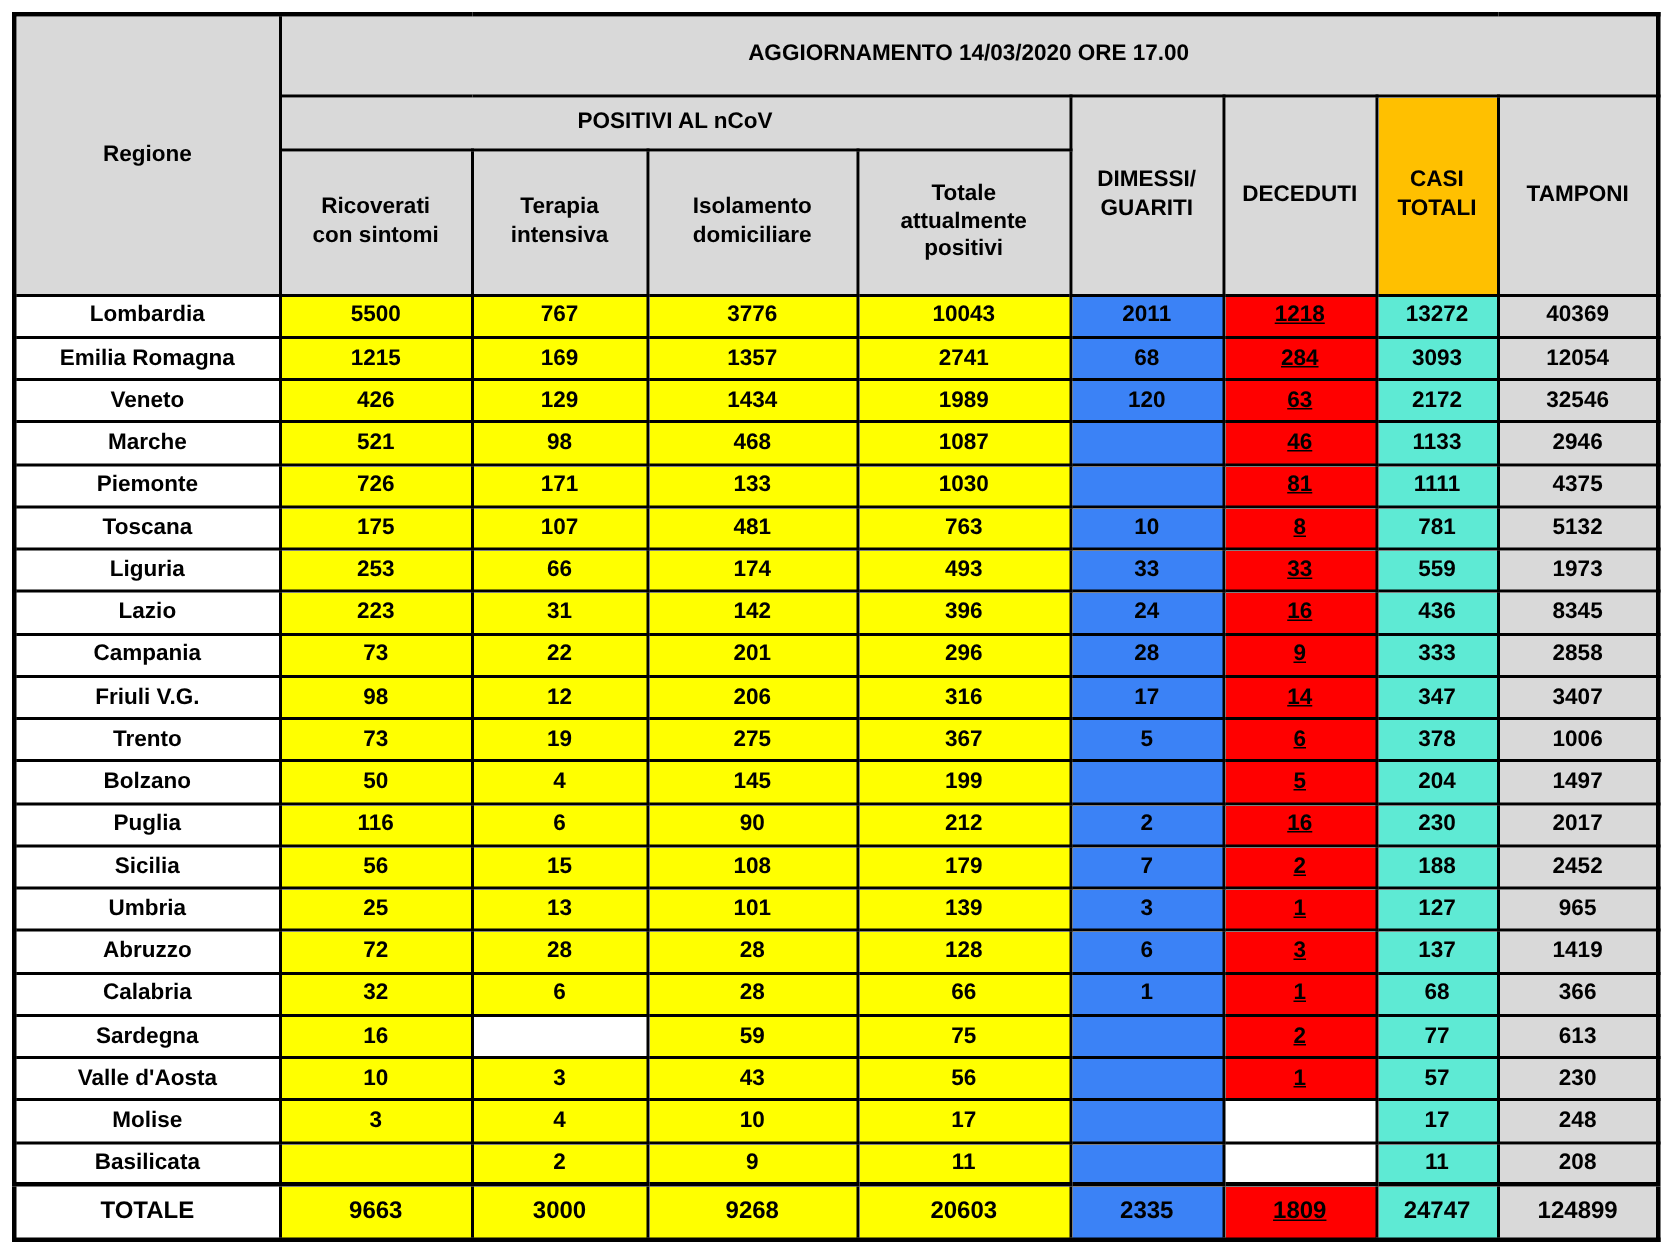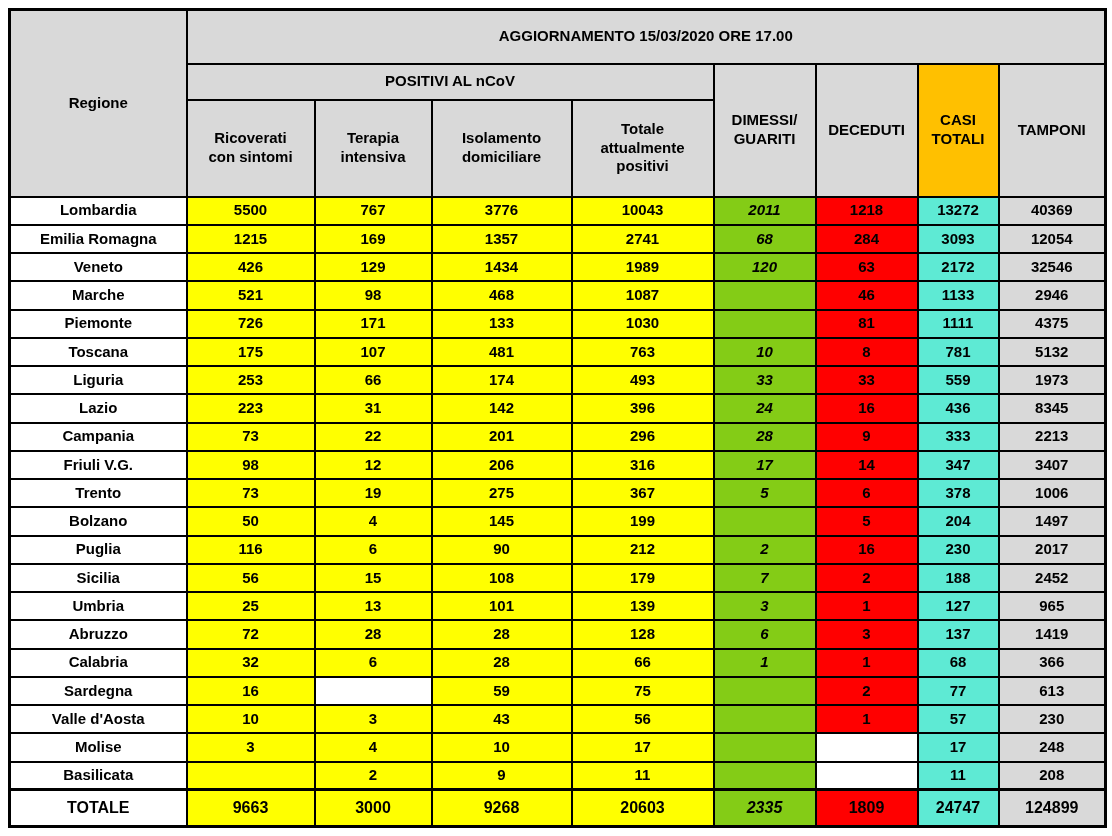--- a/index.html
+++ b/index.html
@@ -41,22 +41,22 @@
   .title-cell   { font-size: 19px; border-bottom-width: 3px; }
   .group-cell   { font-size: 16px; border-bottom-width: 3px; margin-left: 48px; }
   .sub-cell     { font-size: 15px; border-bottom-width: 3px; }
   .regione-cell { font-size: 16px; border-bottom-width: 3px; }
   .casi-hdr     { background: #ffc000; }
   
   .bl3 { border-left-width: 3px; }
   
   .c-region { background: #ffffff; font-size: 16px; }
   .c-yellow { background: #ffff00; }
-  .c-green  { background: #84cc16; font-style: italic; }
-  .c-red    { background: #ff0000; }
+  .c-green  { background: #3b82f6; }
+  .c-red    { background: #ff0000; text-decoration: underline; }
   .c-orange { background: #5eead4; }
   .c-grey   { background: #d9d9d9; }
   .c-white  { background: #ffffff; }
   
   .total td { border-top-width: 3px; font-size: 16px; }
   
   tr.h-title { height: 54px; }
   tr.h-group { height: 36px; }
   tr.h-sub   { height: 97px; }
   tr.h-data  { height: 24px; }
@@ -74,21 +74,21 @@
       <col style="width:140px">
       <col style="width:142px">
       <col style="width:102px">
       <col style="width:102px">
       <col style="width:81px">
       <col style="width:107px">
     </colgroup>
     <thead>
       <tr class="h-title">
         <th class="hdr regione-cell" rowspan="3">Regione</th>
-        <th class="hdr title-cell bl3" colspan="8">AGGIORNAMENTO 15/03/2020 ORE 17.00</th>
+        <th class="hdr title-cell bl3" colspan="8">AGGIORNAMENTO 14/03/2020 ORE 17.00</th>
       </tr>
       <tr class="h-group">
         <th class="hdr group-cell bl3" colspan="4">POSITIVI AL nCoV</th>
         <th class="hdr sub-cell bl3" rowspan="2">DIMESSI/
 GUARITI</th>
         <th class="hdr sub-cell bl3" rowspan="2">DECEDUTI</th>
         <th class="casi-hdr sub-cell bl3" rowspan="2">CASI
 TOTALI</th>
         <th class="hdr sub-cell bl3" rowspan="2">TAMPONI</th>
       </tr>
@@ -195,21 +195,21 @@
         </tr>
         <tr class="h-data">
           <td class="c-region">Campania</td>
           <td class="c-yellow bl3">73</td>
           <td class="c-yellow">22</td>
           <td class="c-yellow">201</td>
           <td class="c-yellow">296</td>
           <td class="c-green bl3">28</td>
           <td class="c-red bl3">9</td>
           <td class="c-orange bl3">333</td>
-          <td class="c-grey bl3">2213</td>
+          <td class="c-grey bl3">2858</td>
         </tr>
         <tr class="h-data">
           <td class="c-region">Friuli V.G.</td>
           <td class="c-yellow bl3">98</td>
           <td class="c-yellow">12</td>
           <td class="c-yellow">206</td>
           <td class="c-yellow">316</td>
           <td class="c-green bl3">17</td>
           <td class="c-red bl3">14</td>
           <td class="c-orange bl3">347</td>

